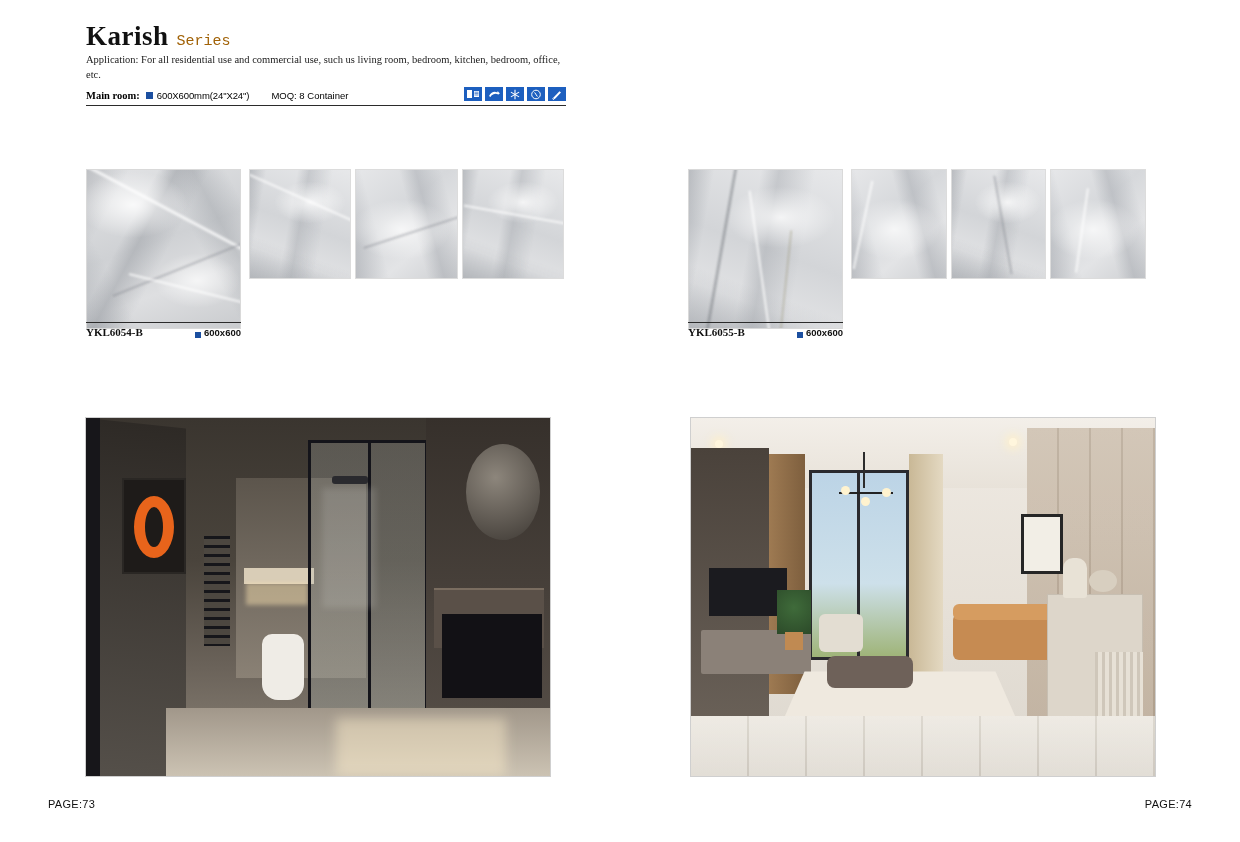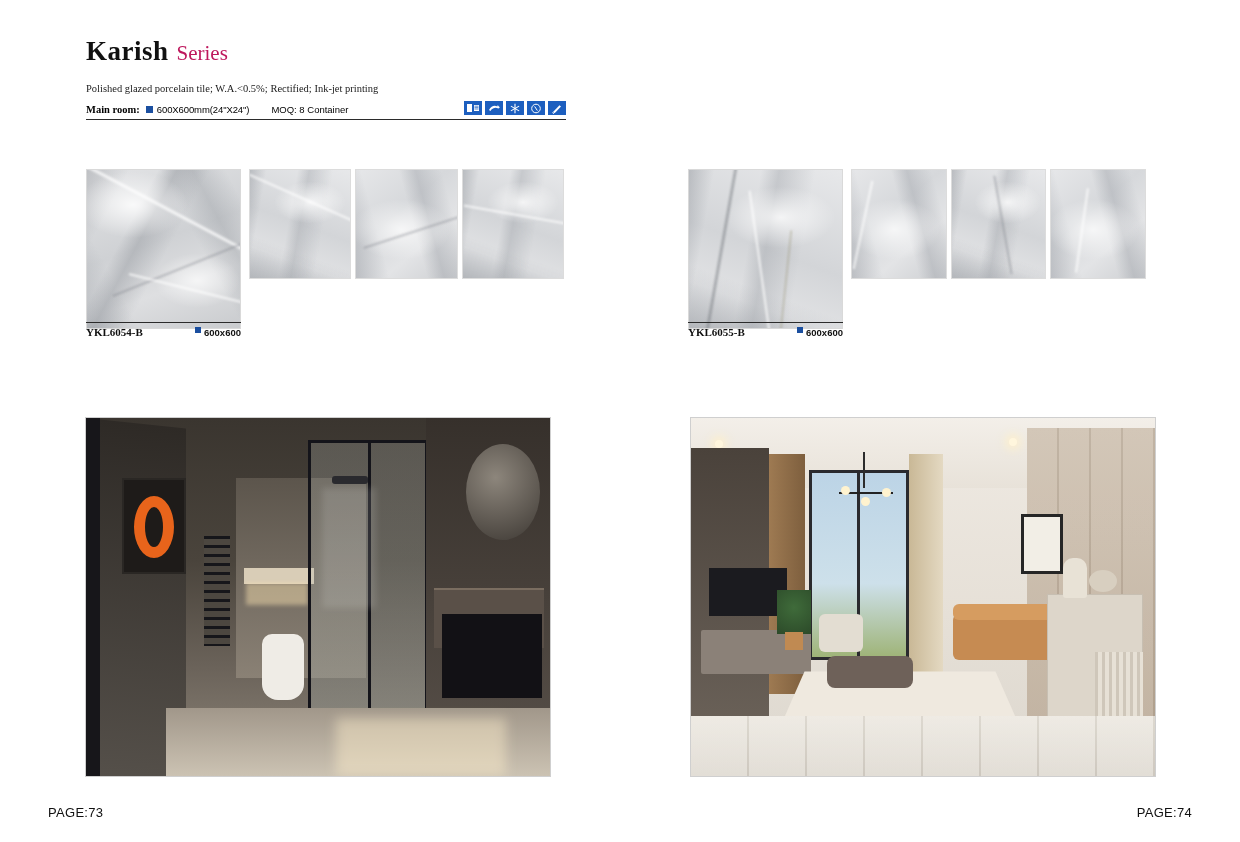--- a/index.html
+++ b/index.html
@@ -29,23 +29,23 @@
     gap: 8px;
   }
   .brand {
     font-family: "Liberation Serif", serif;
     font-weight: bold;
     font-size: 27px;
     letter-spacing: 0.5px;
     color: #111;
   }
   .brand-sub {
-    font-size: 21px;
-    color: #be185d;
-    font-family: Liberation Serif, serif;
+    font-size: 15px;
+    color: #a16207;
+    font-family: Liberation Mono, monospace;
   }
   .page-left .brand-row { justify-content: flex-start; }
 
   .desc {
     font-size: 10.5px;
     line-height: 15px;
     color: #1a1a1a;
     font-family: "Liberation Serif", serif;
   }
   .specline { margin-top: 2px; }
@@ -178,63 +178,63 @@
     font-weight: bold;
     font-size: 11px;
     color: #111;
   }
   .size-tag {
     font-family: "Liberation Sans", sans-serif;
     font-weight: bold;
     font-size: 9.5px;
     color: #111;
     display: flex;
-    align-items: flex-start;
+    align-items: flex-end;
   }
   .size-tag .blue-sq { width: 6px; height: 6px; margin-right: 3px; background:#1b4fa0; }
 
   
   .scene {
     position: absolute;
     width: 466px;
     height: 360px;
     overflow: hidden;
     border: 1px solid #cfcfcf;
   }
   .scene-inner { position: absolute; inset: 0; }
 
   
   .page-num {
     position: absolute;
-    bottom: 22px;
+    bottom: 32px;
     font-family: "Liberation Sans", sans-serif;
-    font-size: 13px;
+    font-size: 11px;
     color: #111;
     letter-spacing: 0.3px;
     text-align: right;
   }
   .page-left .page-num { left: 48px; }
   .page-right .page-num { right: 48px; }
 
-  .hdr-left { position: absolute; left: 86px; top: 36px; width: 480px; }
+  .hdr-left { position: absolute; left: 86px; top: 21px; width: 480px; }
 </style>
 </head>
 <body>
 
 <div class="spread">
 
   <div class="page page-left">
 
     <div class="hdr-left">
       <div class="brand-row">
         <span class="brand">Karish</span>
         <span class="brand-sub">Series</span>
       </div>
 
-      <div class="desc specline" style="margin-top:14px;">Polished glazed porcelain tile; W.A.&lt;0.5%; Rectified; Ink-jet printing</div>
+      <div class="desc" style="width:478px;">Application: For all residential use and commercial use, such us living room, bedroom, kitchen, bedroom, office, etc.</div>
 
       <div class="mainsize-row">
         <span class="mainsize-label">Main room:</span>
         <span class="blue-sq"></span>
         <span class="mainsize-val">600X600mm(24"X24")</span>
         <span class="moq">MOQ: 8 Container</span>
 
         <span class="icon-set">
           <span class="ico">
             <svg width="13" height="10" viewBox="0 0 13 10">

